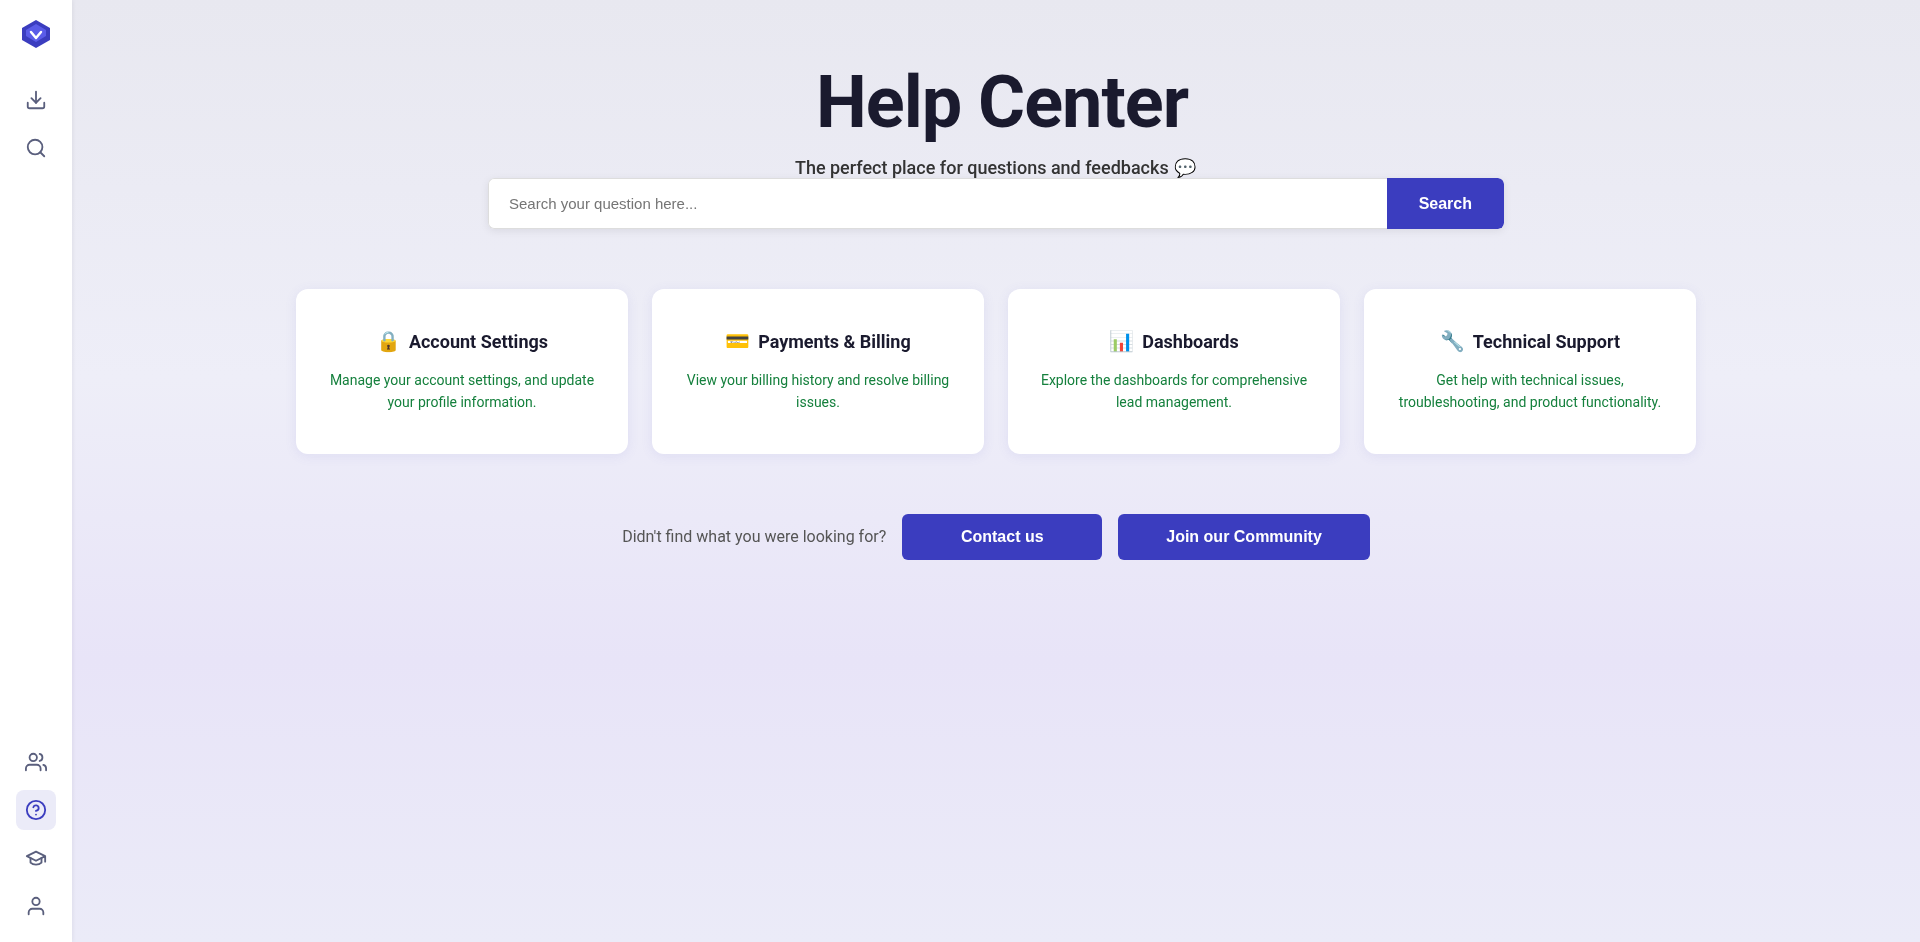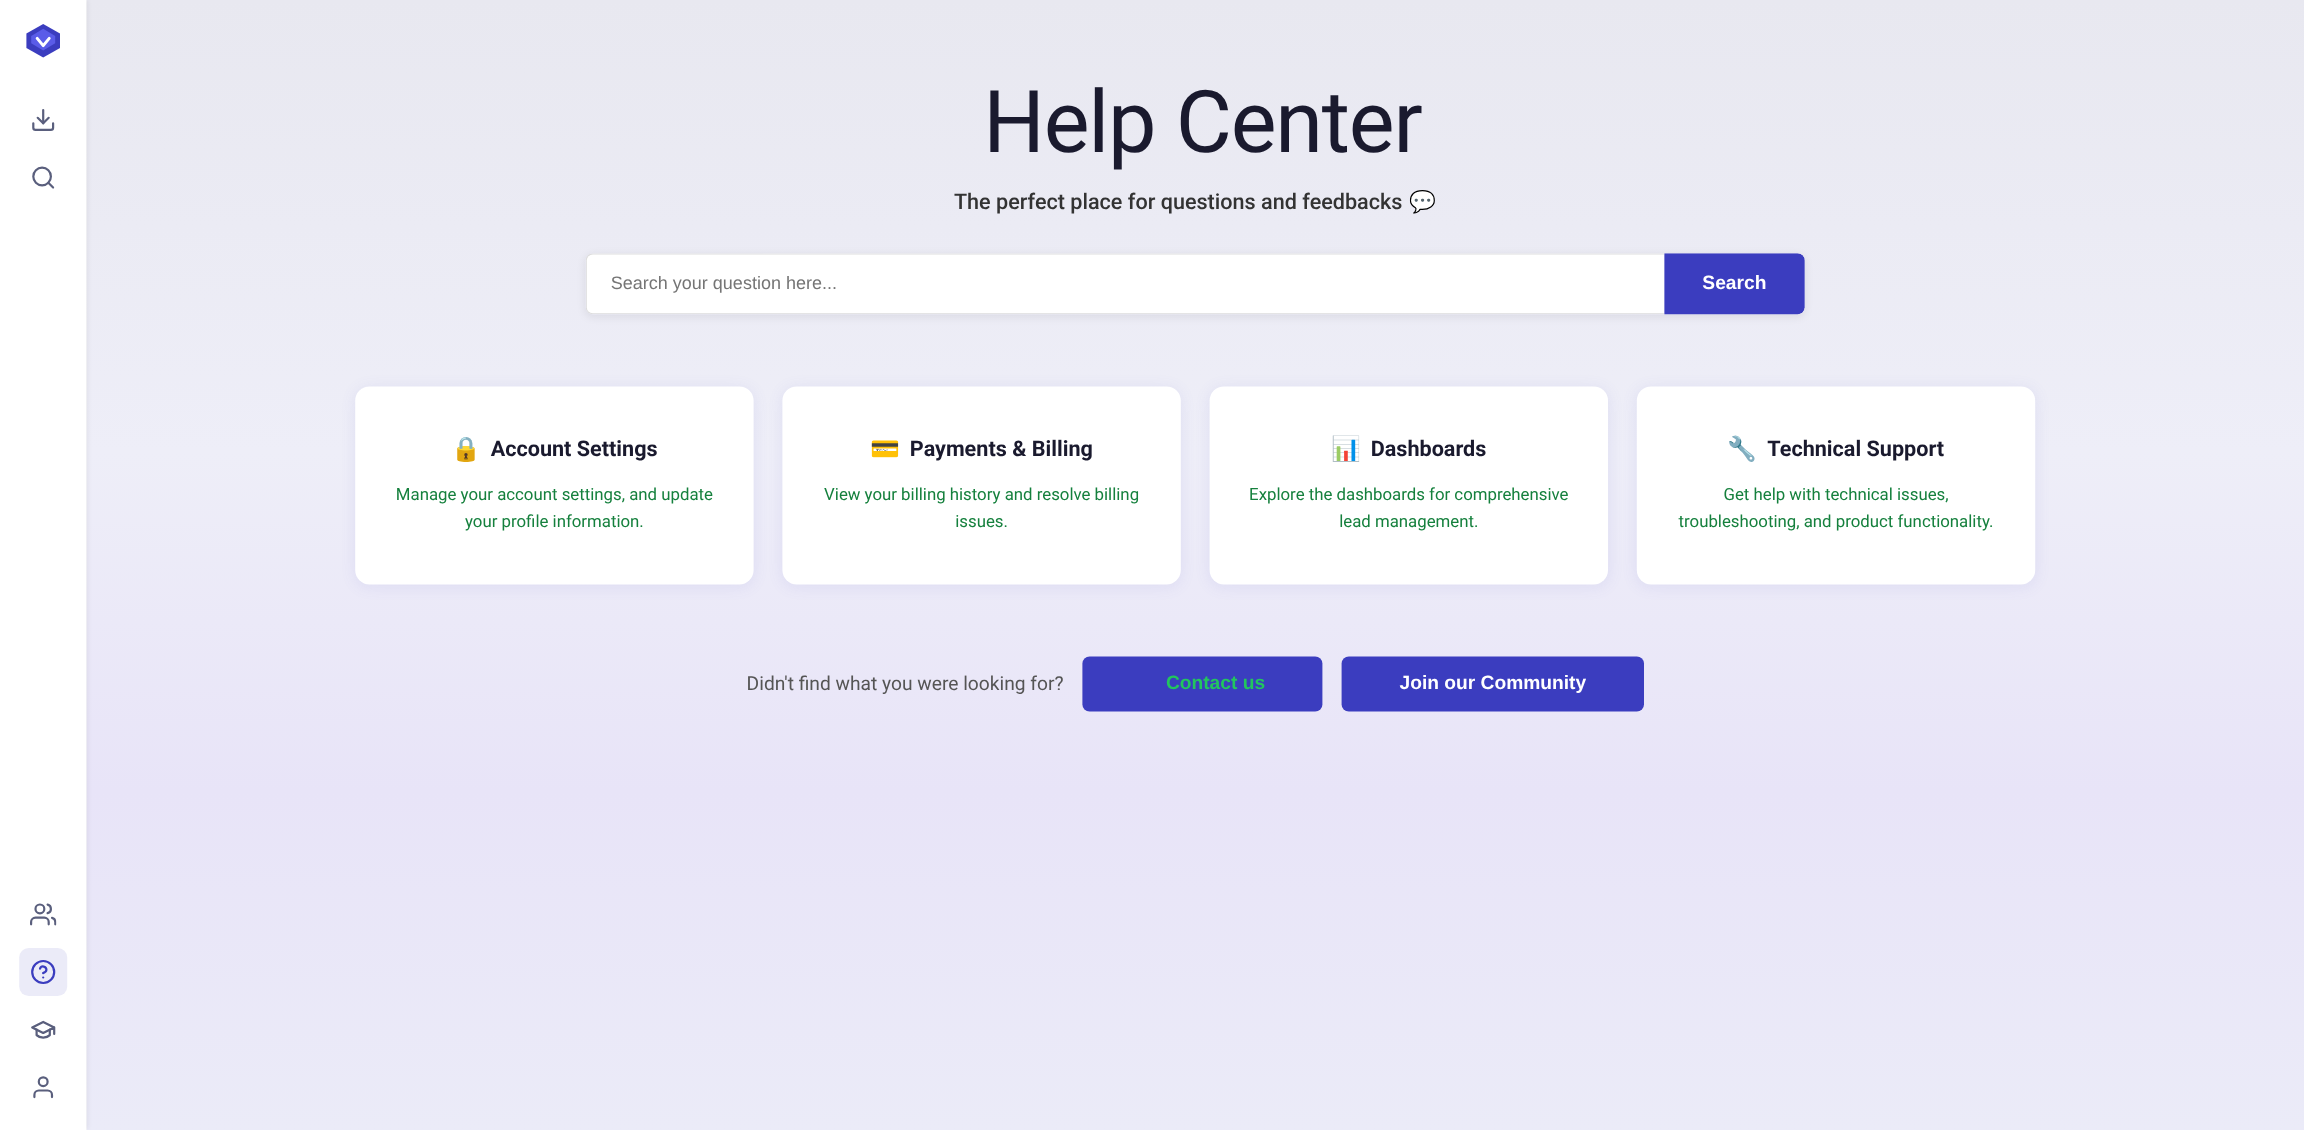--- a/index.html
+++ b/index.html
@@ -78,32 +78,31 @@
     .hero-section {
       display: flex;
       flex-direction: column;
       align-items: center;
       width: 100%;
       margin-bottom: 60px;
     }
 
     .page-title {
       font-size: 72px;
-      font-weight: 400;
+      font-weight: 700;
       color: #1a1a2e;
       letter-spacing: -1px;
       margin-bottom: 12px;
       margin-left: 12px;
     }
 
     .subtitle {
       font-size: 18px;
       color: #333;
       font-weight: 500;
-      margin-bottom: 32px;
       display: flex;
       align-items: center;
       gap: 6px;
     }
 
     .subtitle-icon {
       font-size: 18px;
     }
 
     .search-bar {
@@ -200,22 +199,21 @@
       font-size: 16px;
       font-weight: 600;
       cursor: pointer;
       border: none;
       transition: background 0.15s;
       min-width: 200px;
     }
 
     .cta-button.contact {
       background: #3b3dbf;
-      color: #22c55e;
-      text-align: right;
+      color: #ffffff;
     }
 
     .cta-button.community {
       background: #3b3dbf;
       color: white;
     }
 
     
     .svg-icon {
       width: 22px;

